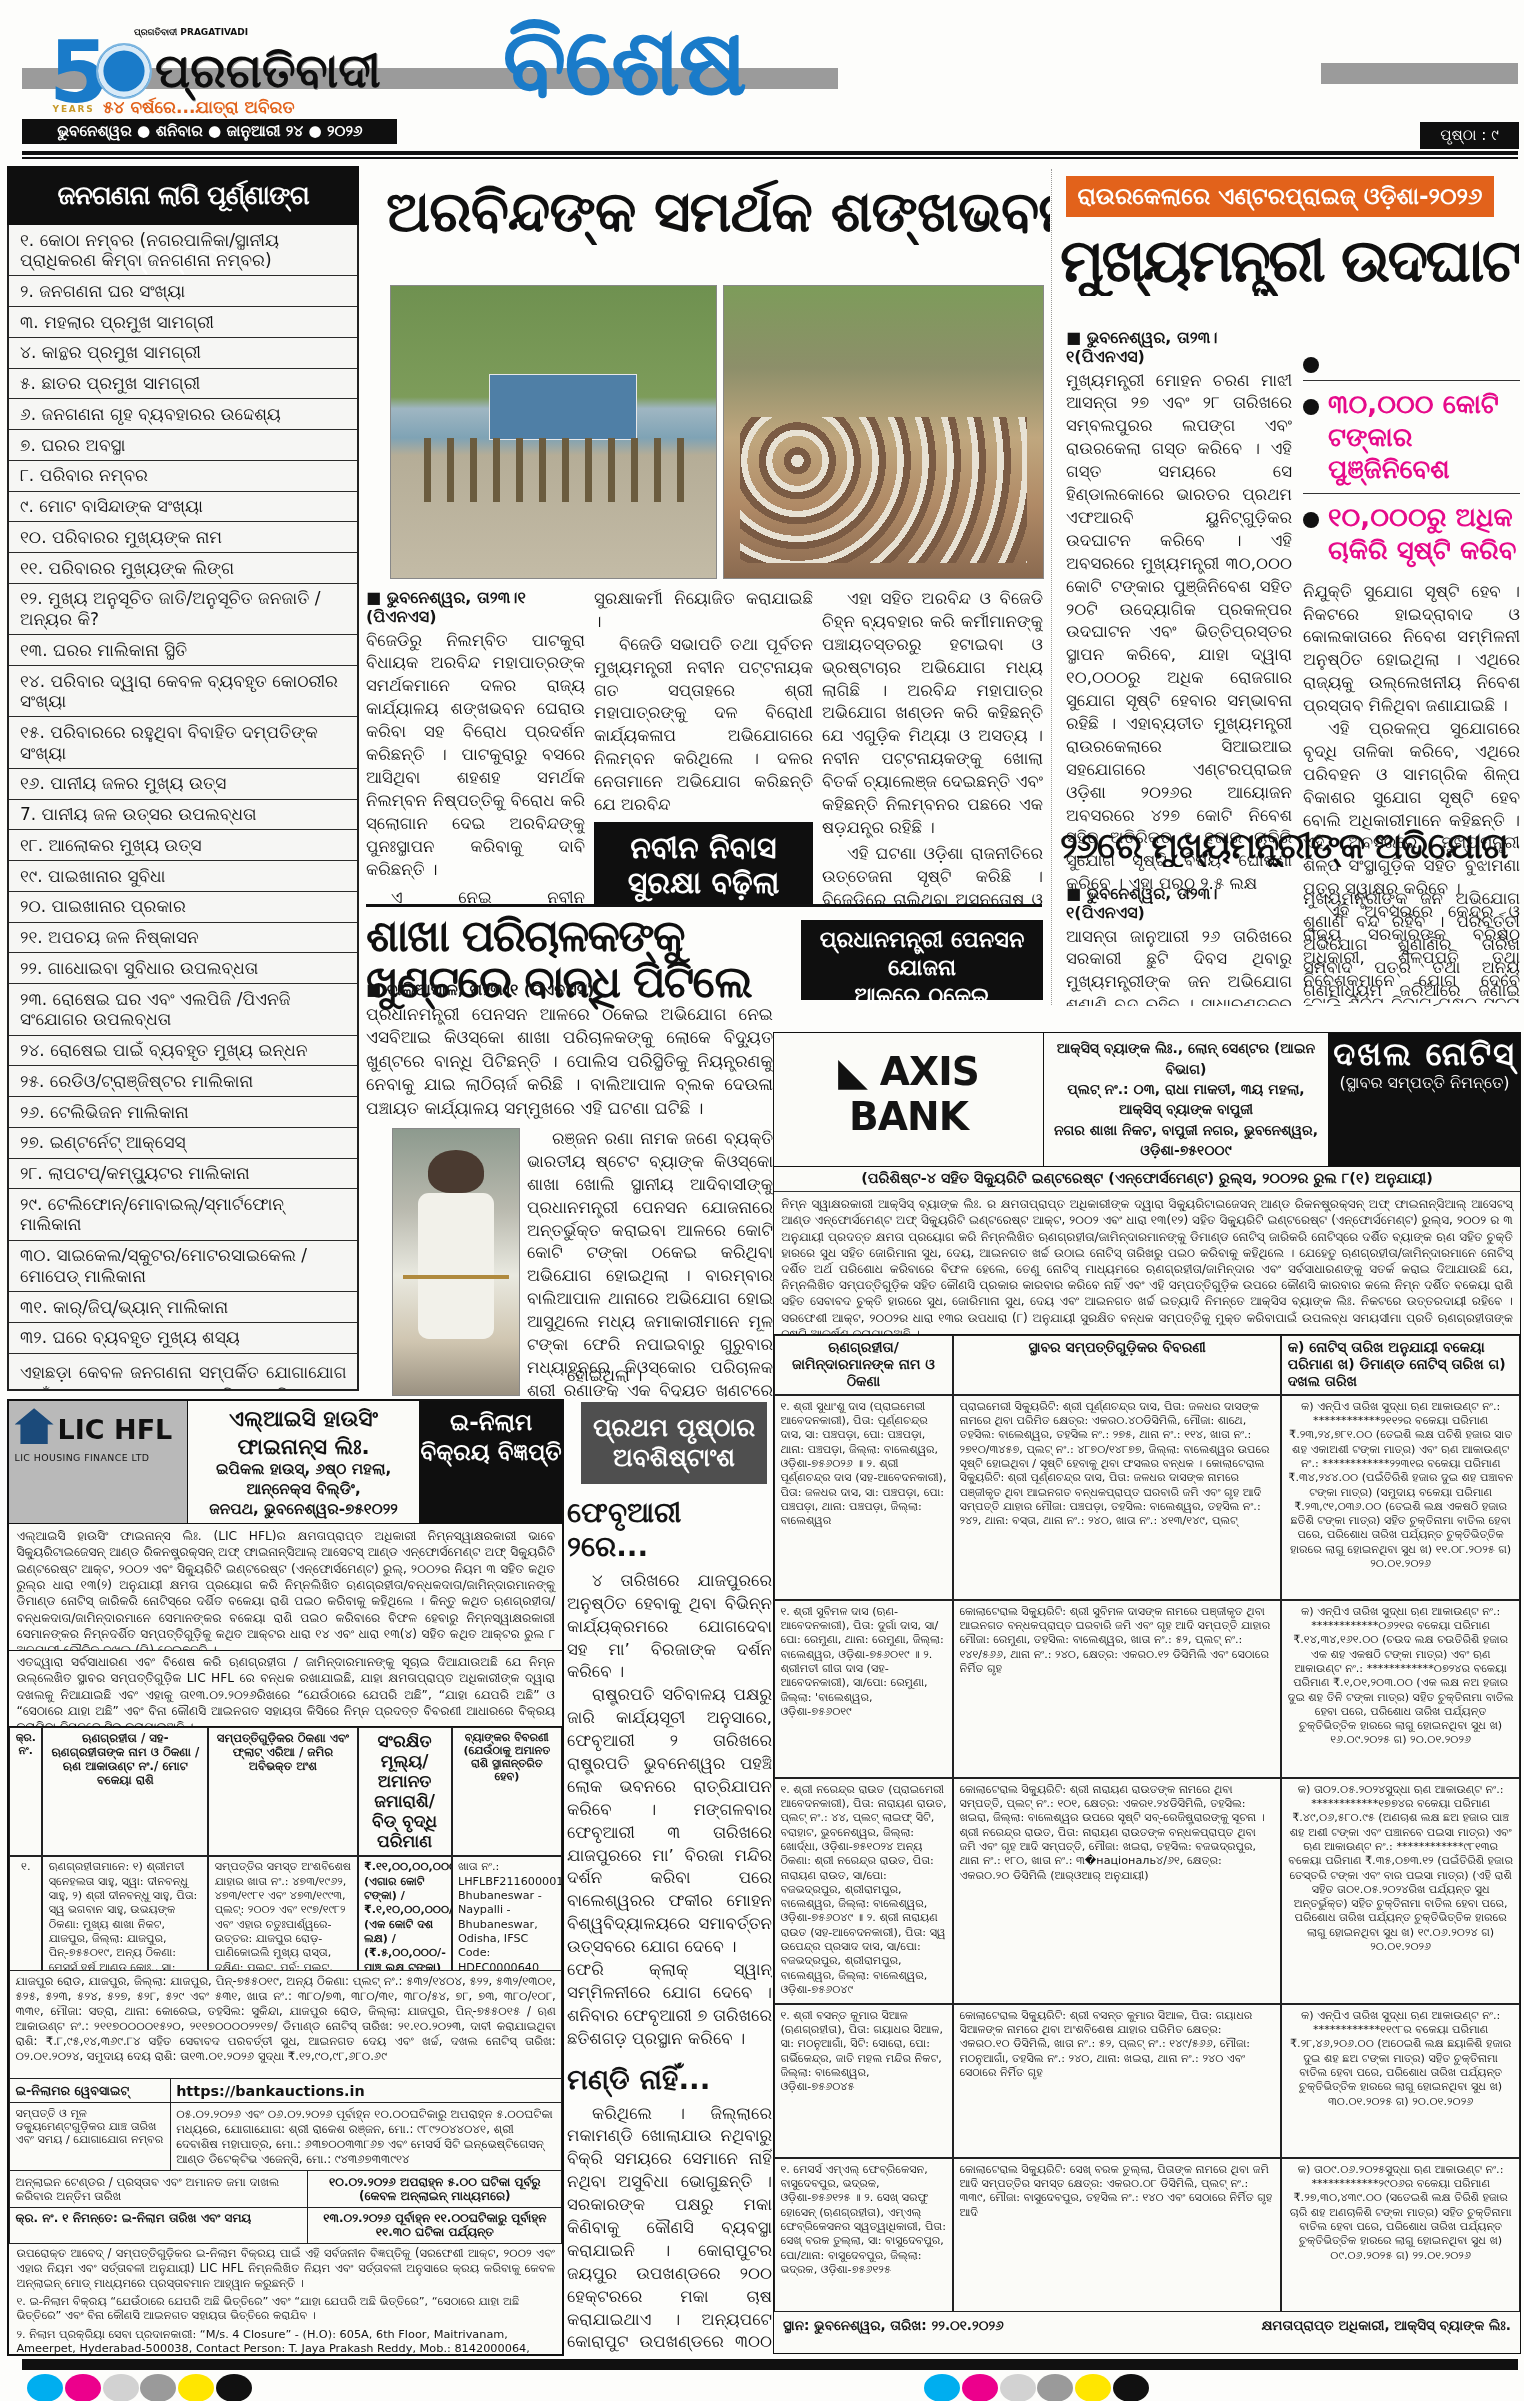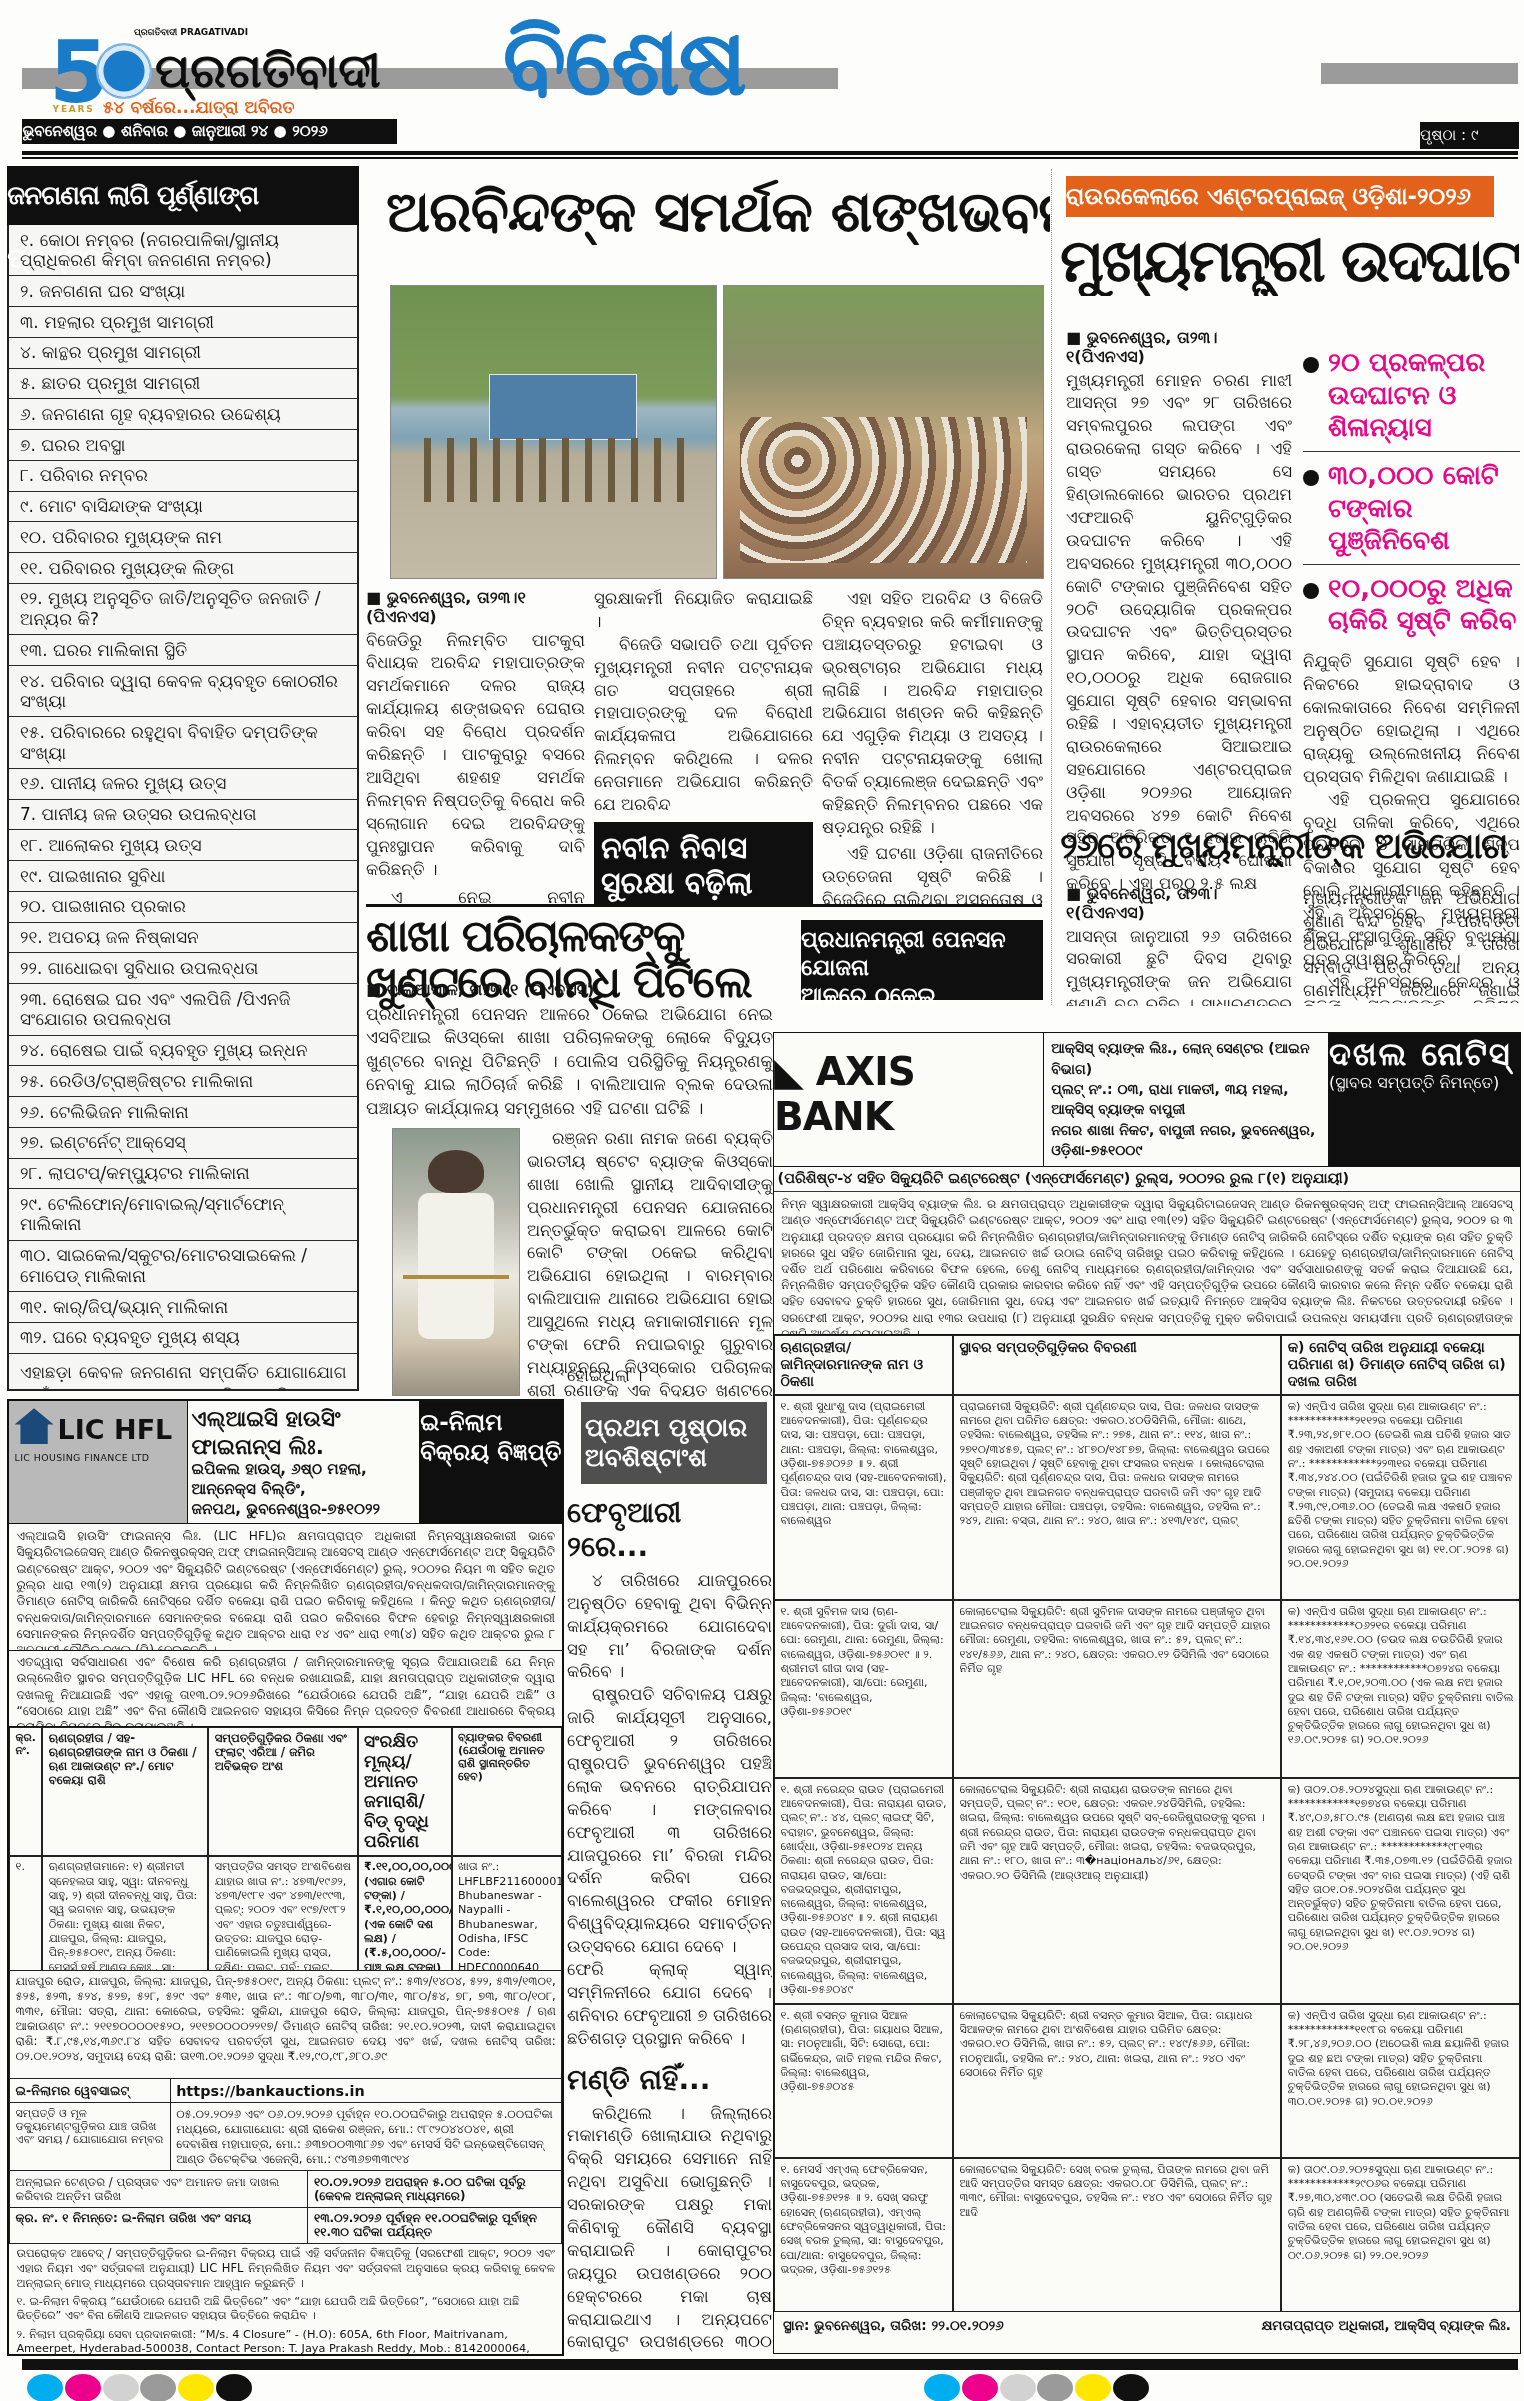--- a/index.html
+++ b/index.html
@@ -1,20 +1,20 @@
 <!DOCTYPE html>
 <html style="font-size:14.4px"><head>
 <meta charset="utf-8">
 <style>
   html,body{margin:0;padding:0;background:#e8e8e8}
   .page{position:relative;width:1525px;height:2401px;background:#fdfdfb;font-family:"DejaVu Sans",sans-serif;color:#141414;overflow:hidden}
   .abs{position:absolute}
   .b{font-weight:bold}
   .w{color:#fff}
-  .ctr{text-align:left}
+  .ctr{text-align:center}
   .just{text-align:justify;text-justify:inter-word}
   .blk{background:#0f0f0f}
   .hl{font-weight:bold;color:#101010;letter-spacing:-0.9px}
   .body-txt{font-size:16.6px;line-height:1.38}
   .dateline{font-weight:bold;font-size:16px;margin-bottom:3.6px}
   .photo{border:0.9px solid #888}
   .col-rule{border-left:1.8px dotted #999}
   .cells{display:grid}
   .cell{border:1.1px solid #222;padding:3.6px 5.4px;overflow:hidden}
   .item{border-bottom:1.3px solid #2a2a2a;padding:4.5px 7.2px 4.5px 10.8px;font-size:17px;line-height:1.22}
@@ -155,21 +155,20 @@
   </div>
   <div class="hl" style="position:absolute;left:1060px;top:226px;width:459px;font-size:59px;white-space:nowrap;overflow:hidden;letter-spacing:-2.7px">ମୁଖ୍ୟମନ୍ତ୍ରୀ ଉଦଘାଟନ କରିବେ</div>
   <div class="abs" style="left:1066px;top:328px;width:226px;height:675px;overflow:hidden">
     <div class="dateline">■ ଭୁବନେଶ୍ୱର, ତା୨୩।୧(ପିଏନଏସ)</div>
     <div class="body-txt just">ମୁଖ୍ୟମନ୍ତ୍ରୀ ମୋହନ ଚରଣ ମାଝୀ ଆସନ୍ତା ୨୭ ଏବଂ ୨୮ ତାରିଖରେ ସମ୍ବଲପୁରର ଲପଙ୍ଗ ଏବଂ ରାଉରକେଲା ଗସ୍ତ କରିବେ । ଏହି ଗସ୍ତ ସମୟରେ ସେ ହିଣ୍ଡାଲକୋରେ ଭାରତର ପ୍ରଥମ ଏଫଆରବି ୟୁନିଟ୍‌ଗୁଡ଼ିକର ଉଦଘାଟନ କରିବେ । ଏହି ଅବସରରେ ମୁଖ୍ୟମନ୍ତ୍ରୀ ୩୦,୦୦୦ କୋଟି ଟଙ୍କାର ପୁଞ୍ଜିନିବେଶ ସହିତ ୨୦ଟି ଉଦ୍ୟୋଗିକ ପ୍ରକଳ୍ପର ଉଦଘାଟନ ଏବଂ ଭିତ୍ତିପ୍ରସ୍ତର ସ୍ଥାପନ କରିବେ, ଯାହା ଦ୍ୱାରା ୧୦,୦୦୦ରୁ ଅଧିକ ରୋଜଗାର ସୁଯୋଗ ସୃଷ୍ଟି ହେବାର ସମ୍ଭାବନା ରହିଛି । ଏହାବ୍ୟତୀତ ମୁଖ୍ୟମନ୍ତ୍ରୀ ରାଉରକେଲାରେ ସିଆଇଆଇ ସହଯୋଗରେ ଏଣ୍ଟରପ୍ରାଇଜ ଓଡ଼ିଶା ୨୦୨୬ର ଆୟୋଜନ ଅବସରରେ ୪୨୭ କୋଟି ନିବେଶ ସହିତ ଅତିରିକ୍ତ ୧ ହଜାର ଚାକିରି ସୁଯୋଗ ସୃଷ୍ଟି ବିଷୟ ଘୋଷଣା କରିବେ । ଏହା ପରଠୁ ୨.୫ ଲକ୍ଷ</div>
   </div>
   <div class="abs" style="left:1303px;top:339px;width:217px;height:664px;overflow:hidden">
     <div>
       <div style="display:flex;gap:9px;padding:7.2px 0;border-bottom:1.8px solid #333">
         <span style="width:16px;height:16px;border-radius:50%;background:#111;margin-top:10.8px;flex:none"></span>
-        <span class="b" style="font-size:26px;line-height:1.25;color:#e60a8a">୨୦ ପ୍ରକଳ୍ପର ଉଦଘାଟନ ଓ ଶିଳାନ୍ୟାସ</span>
       </div>
       <div style="display:flex;gap:9px;padding:7.2px 0;border-bottom:1.8px solid #333">
         <span style="width:16px;height:16px;border-radius:50%;background:#111;margin-top:10.8px;flex:none"></span>
         <span class="b" style="font-size:26px;line-height:1.25;color:#e60a8a">୩୦,୦୦୦ କୋଟି ଟଙ୍କାର ପୁଞ୍ଜିନିବେଶ</span>
       </div>
       <div style="display:flex;gap:9px;padding:7.2px 0">
         <span style="width:16px;height:16px;border-radius:50%;background:#111;margin-top:10.8px;flex:none"></span>
         <span class="b" style="font-size:26px;line-height:1.25;color:#e60a8a">୧୦,୦୦୦ରୁ ଅଧିକ ଚାକିରି ସୃଷ୍ଟି କରିବ</span>
       </div>
     </div>

